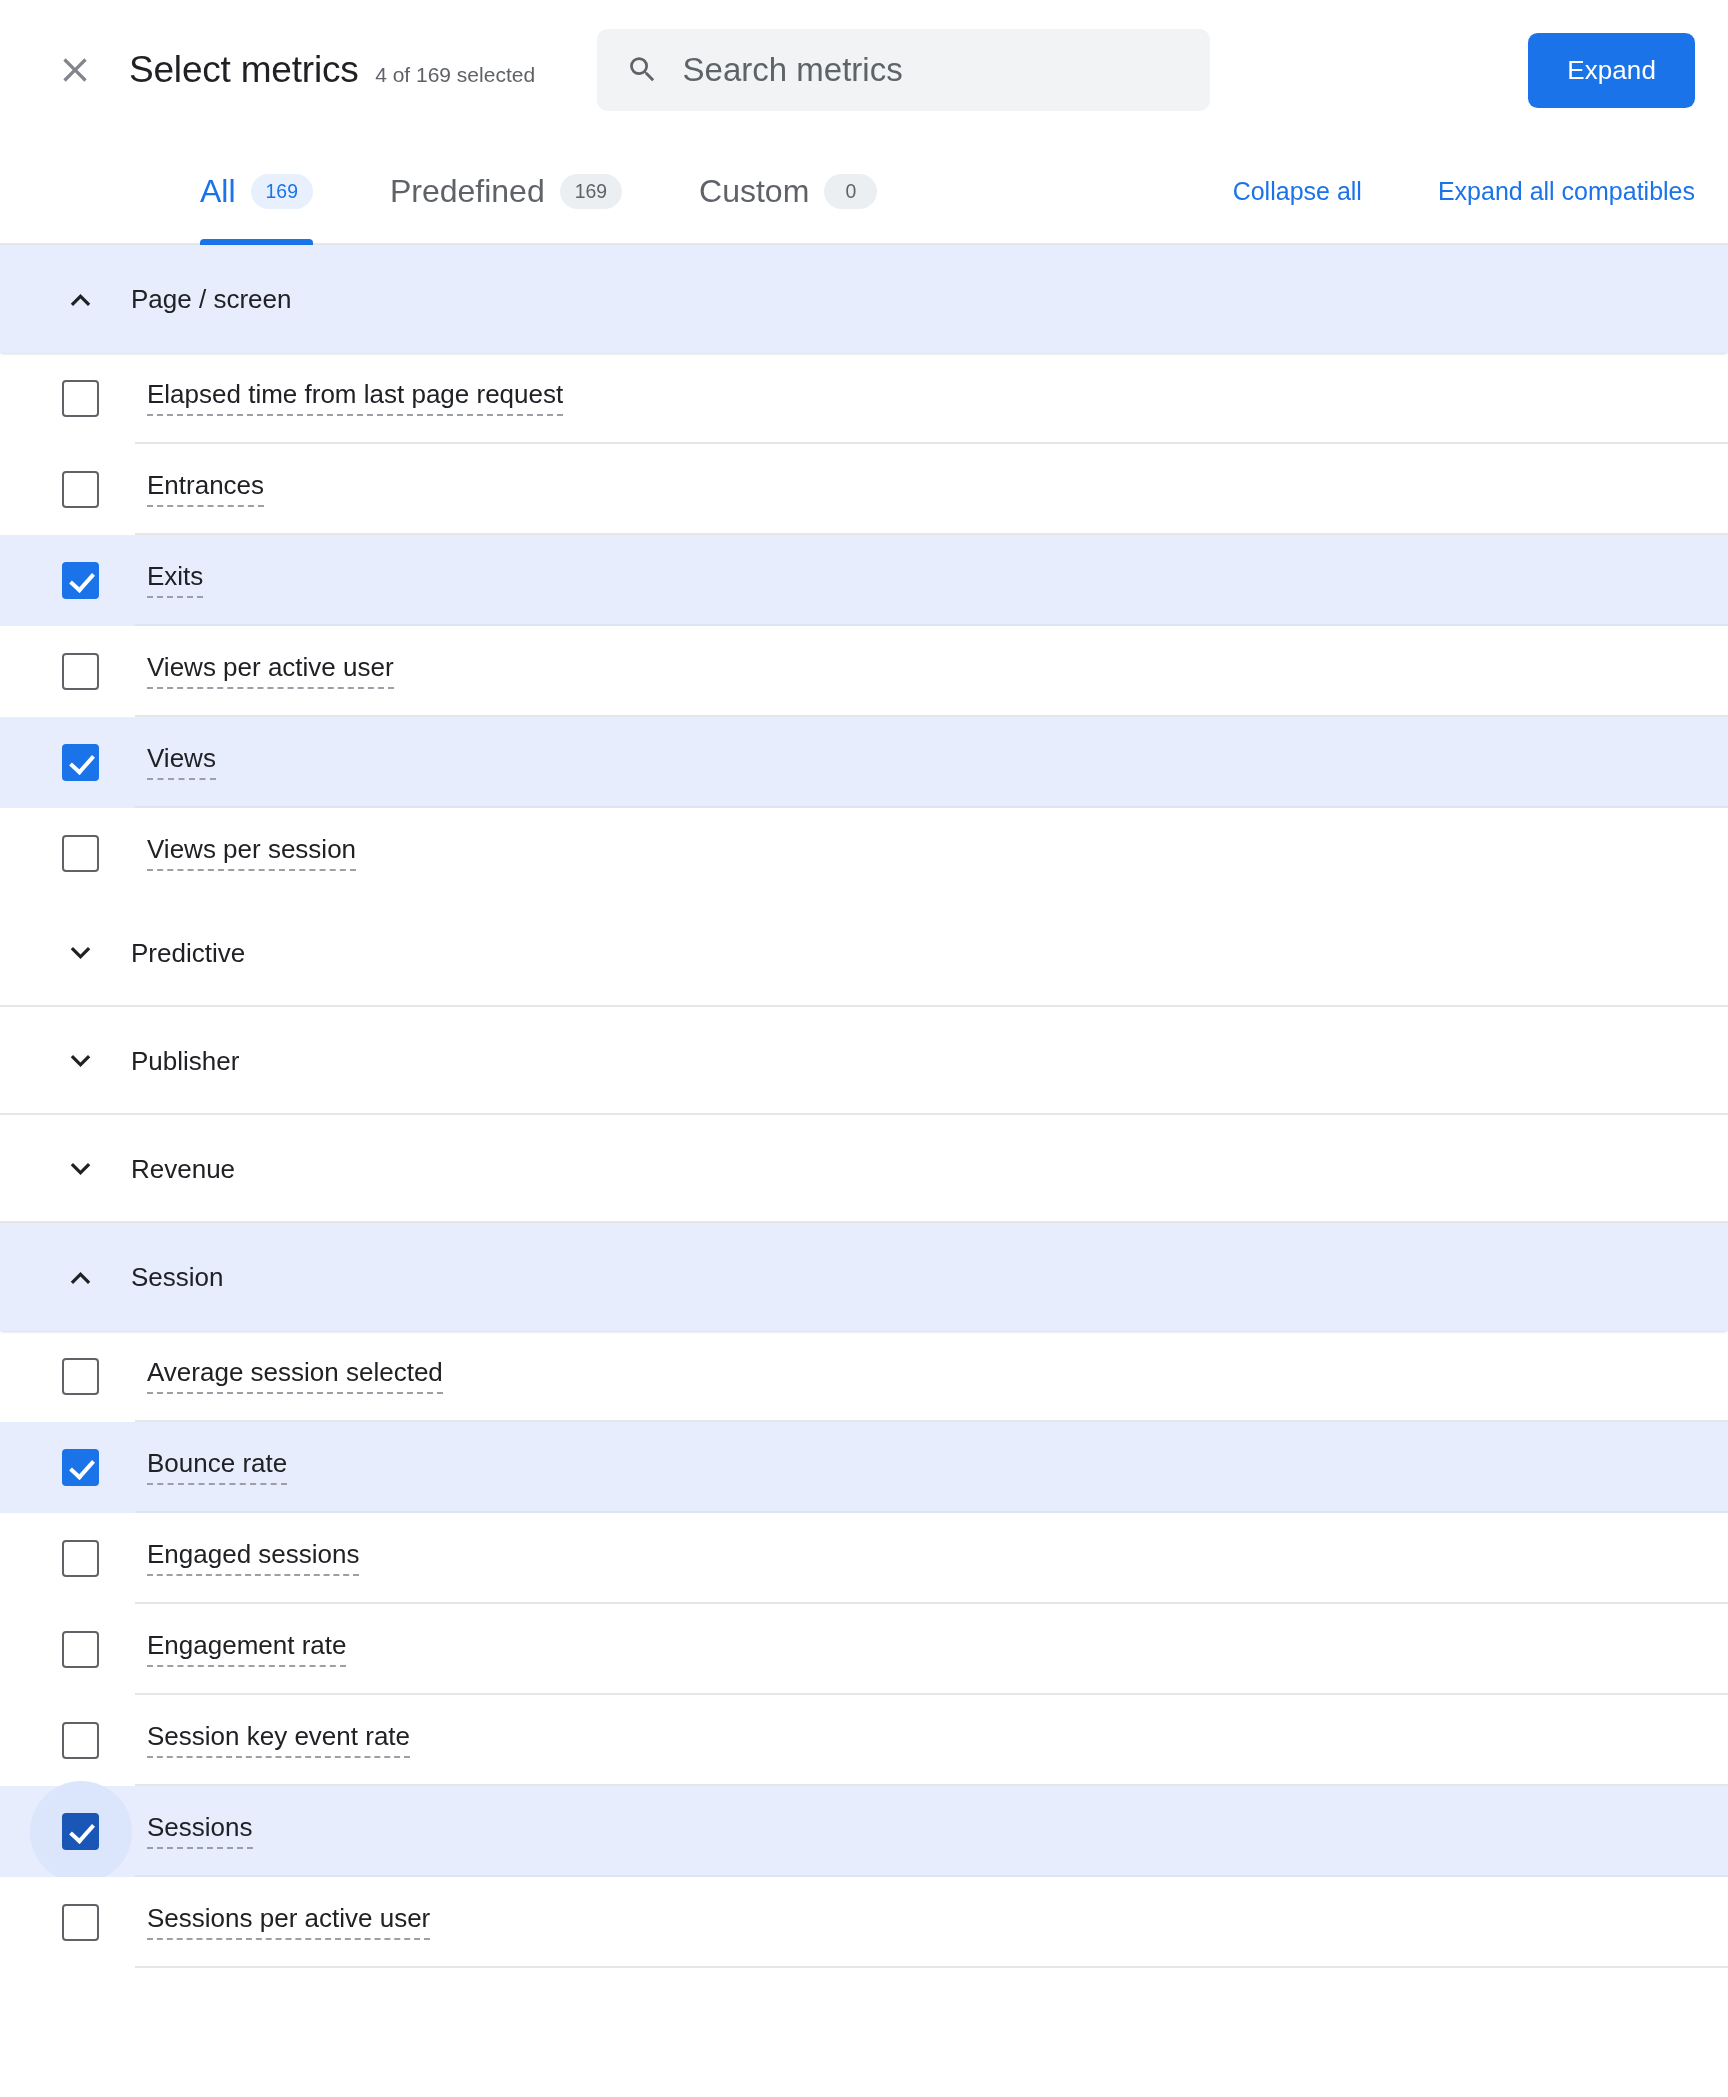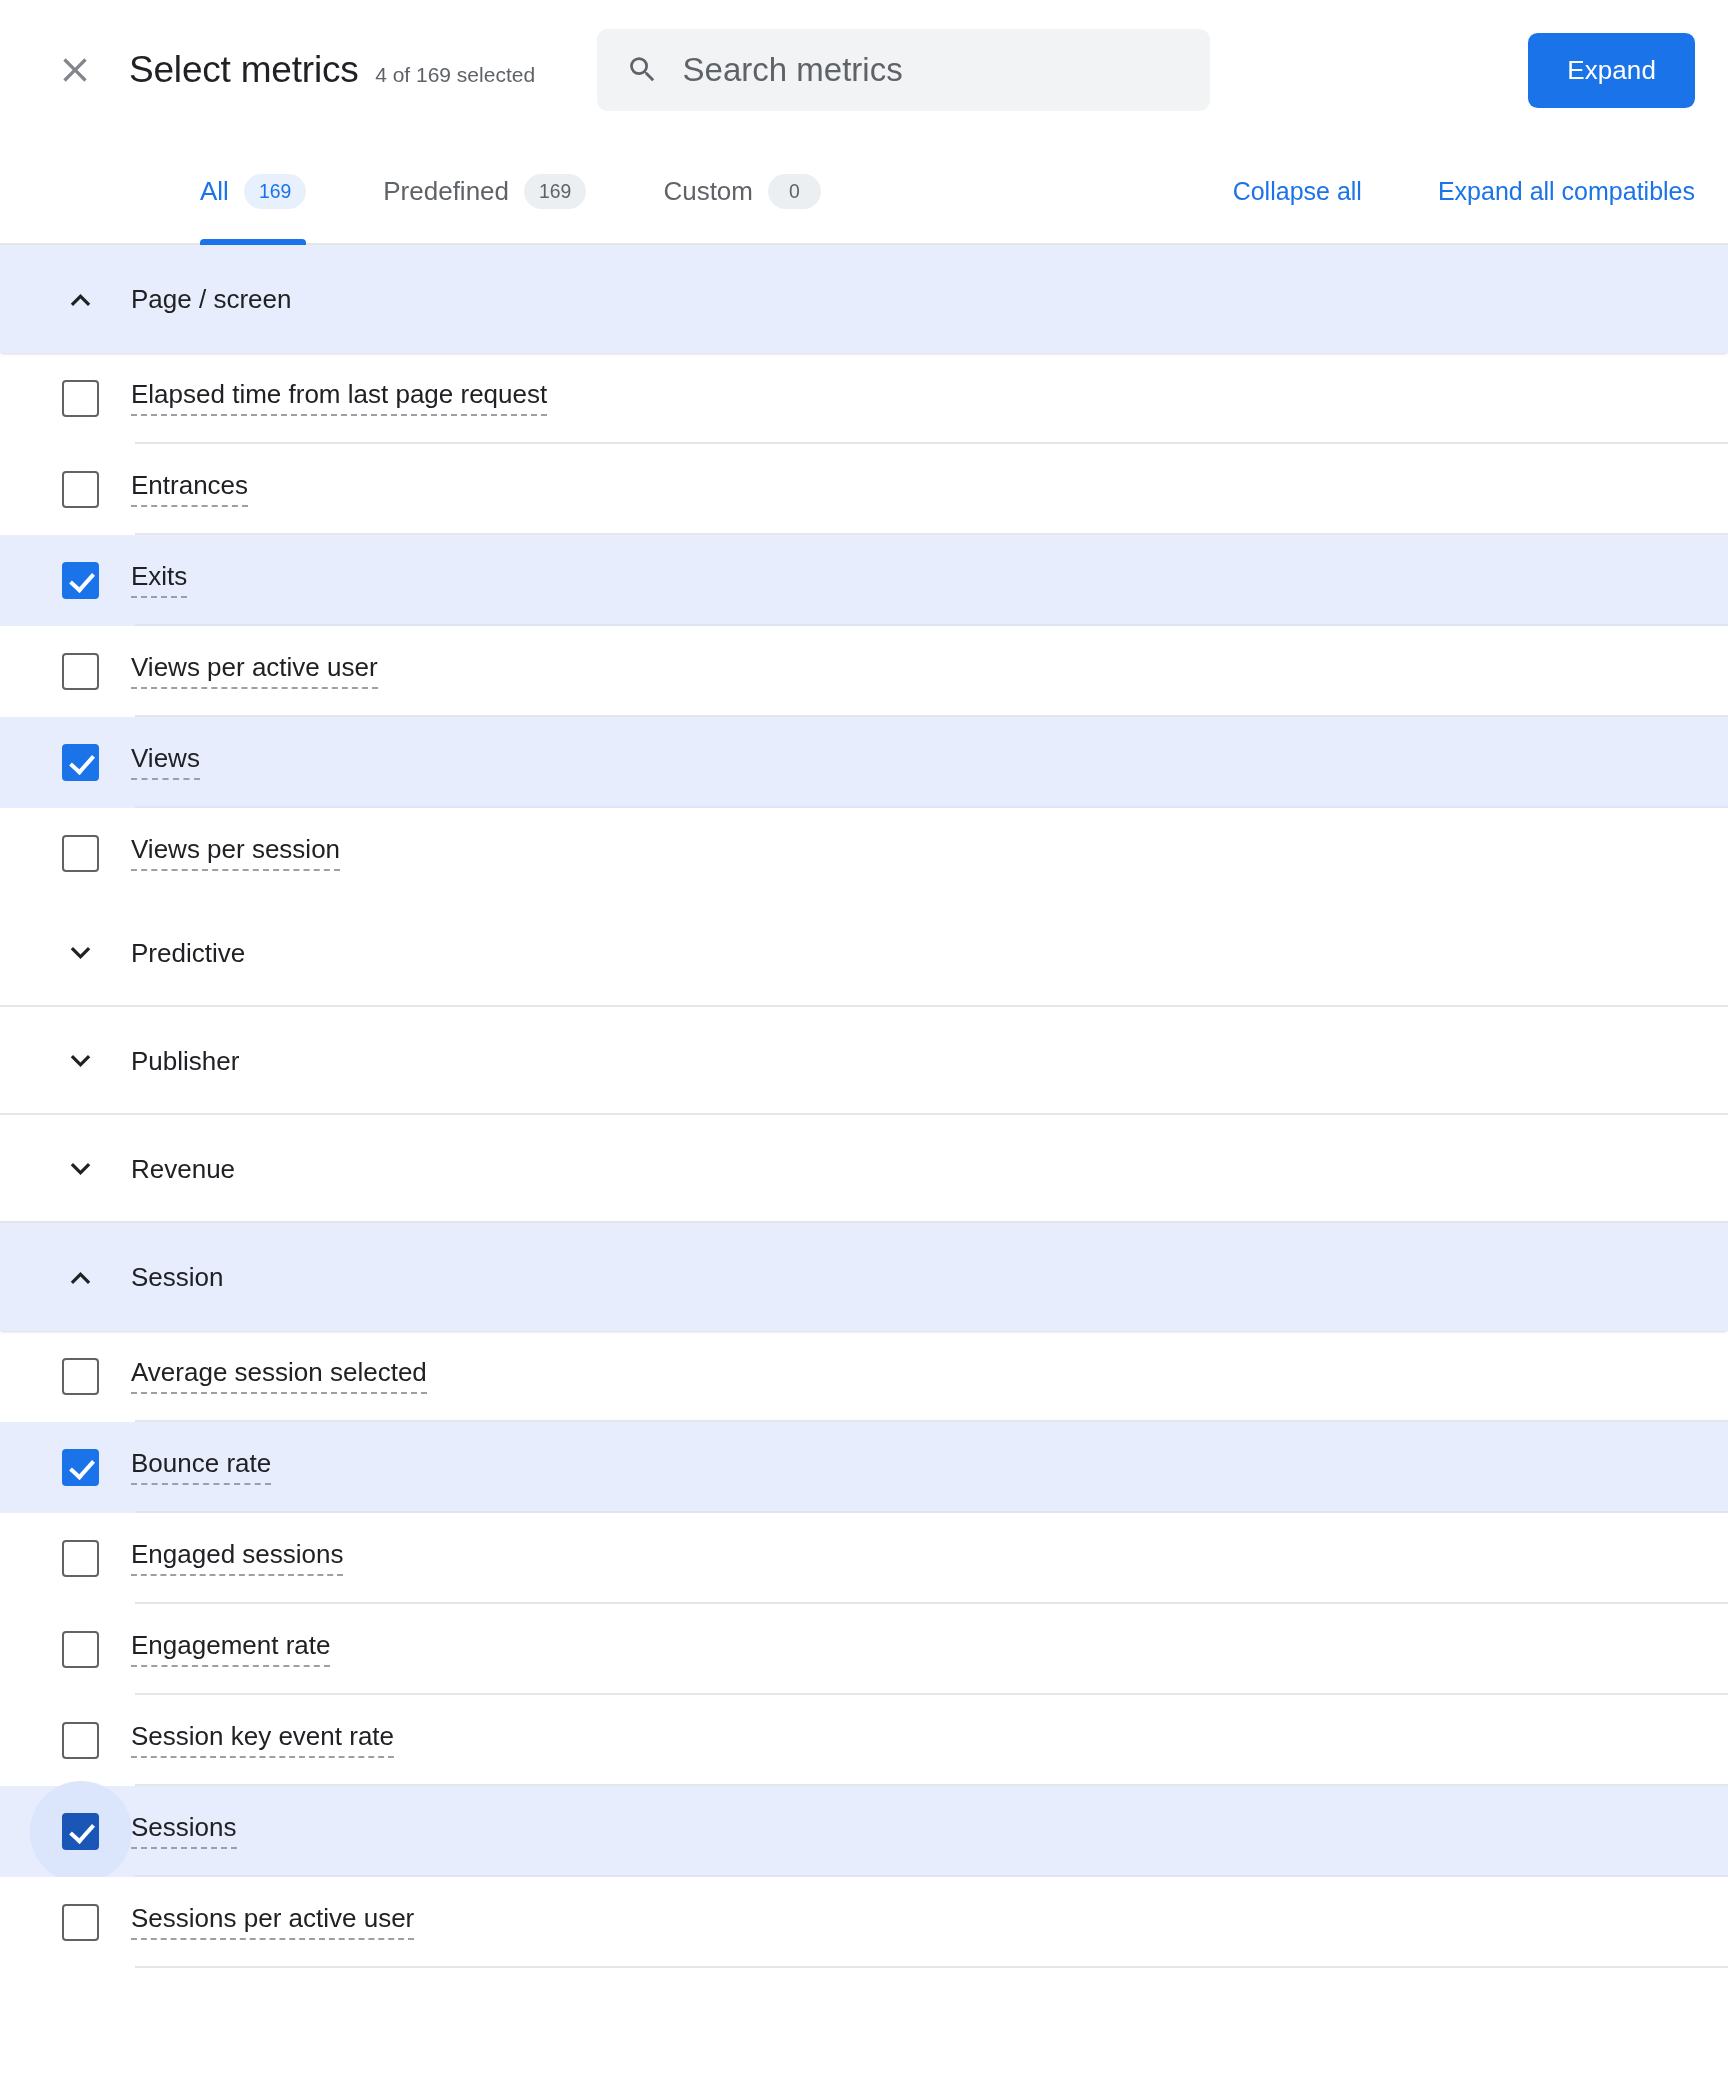--- a/index.html
+++ b/index.html
@@ -108,21 +108,21 @@
   }
   .tab {
     display: flex;
     align-items: center;
     height: 100%;
     margin-right: 77px;
     position: relative;
     cursor: pointer;
   }
   .tab-label {
-    font-size: 26px;
+    font-size: 32px;
     color: #5f6368;
     font-weight: 400;
   }
   .tab.active .tab-label { color: #1a73e8; }
   .tab-badge {
     margin-left: 15px;
     background: #eceff1;
     color: #5f6368;
     border-radius: 18px;
     height: 35px;
@@ -201,20 +201,21 @@
   }
 
   .row {
     height: 91px;
     display: flex;
     align-items: center;
     background: #fff;
     position: relative;
     padding-left: 59px;
     cursor: pointer;
+    gap: 16px;
   }
   .row.selected { background: #e8edfd; }
   .row::after {
     content: "";
     position: absolute;
     left: 135px; right: 0; bottom: 0;
     height: 2.1px;
     background: #e4e6ea;
   }
   .row.no-divider::after { display: none; }

